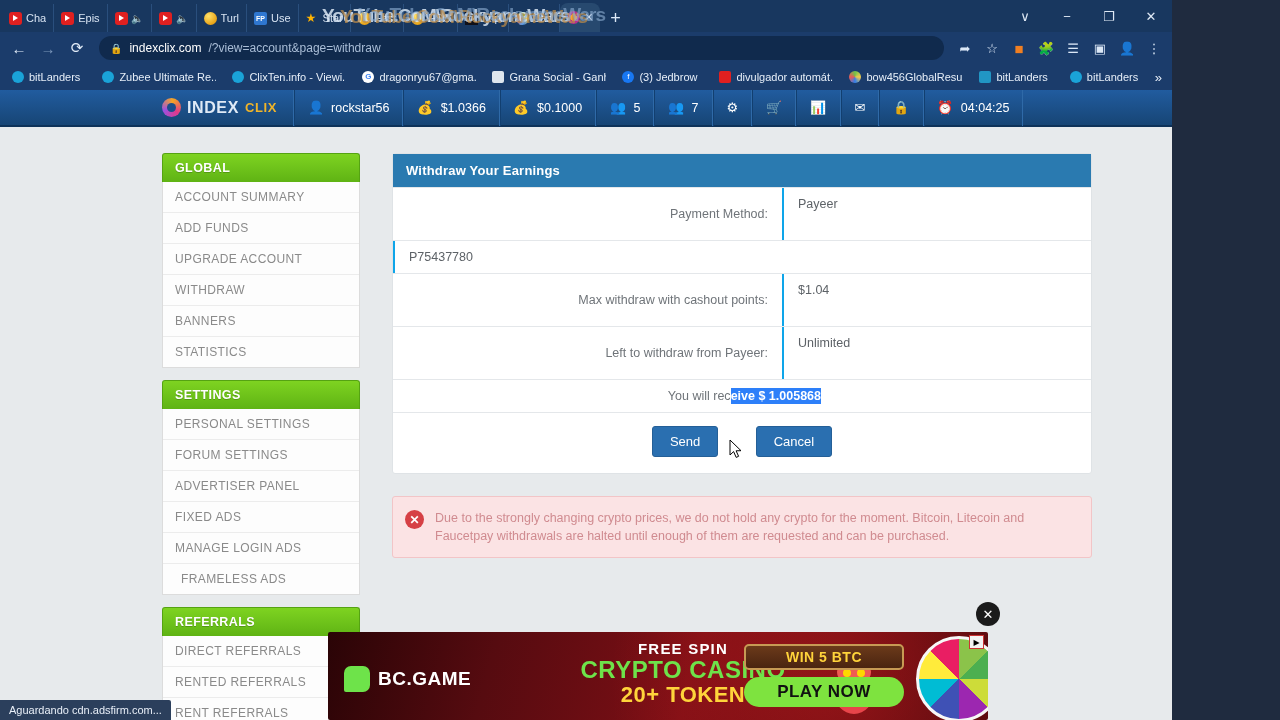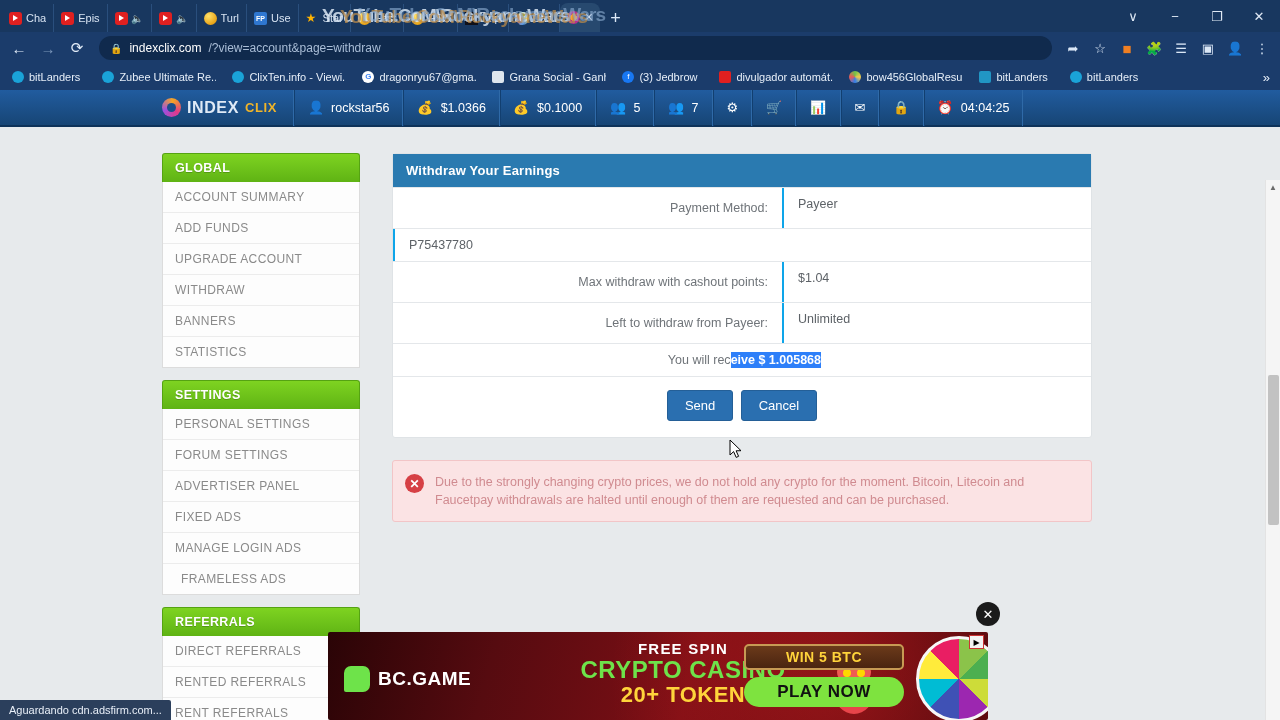--- a/index.html
+++ b/index.html
@@ -3,21 +3,21 @@
 <meta charset="utf-8">
 <style>
   * { box-sizing: border-box; margin: 0; padding: 0; }
   html, body { width: 1280px; height: 720px; overflow: hidden; }
   body {
     font-family: "Liberation Sans", sans-serif;
     background: #1f2b3f;
     font-size: 12px;
     -webkit-font-smoothing: antialiased;
   }
-  .screen { position: relative; width: 1280px; height: 720px; overflow: hidden; }
+  .screen { position: relative; width: 1172px; height: 720px; overflow: hidden; }
 
   
   .chrome { background: #1b3c6b; }
   .tabstrip {
     height: 32px; display: flex; align-items: flex-end;
     background: #18375f; padding-left: 2px; position: relative;
   }
   .tab {
     height: 28px; display: flex; align-items: center; gap: 4px;
     padding: 0 7px; color: #d7e3f2; font-size: 11px;
@@ -133,29 +133,29 @@
   .sect-item.indent { padding-left:18px; }
 
   .main { width:700px; }
   .panel { background:#ffffff; border:1px solid #dfe3e6; border-radius:3px; }
   .panel-head {
     background:#2a7ab0; color:#ffffff; font-size:13px; font-weight:bold;
     padding:9px 13px; letter-spacing:.2px;
   }
   .row { display:flex; border-top:1px solid #e4e7ea; font-size:12.5px; }
   .row:first-of-type { border-top:none; }
-  .row .lbl { width:389px; text-align:right; padding:13px 14px; color:#6f7479; }
+  .row .lbl { width:389px; text-align:right; padding:19px 14px; color:#6f7479; }
   .row .val { flex:1; padding:9px 14px; color:#5d6267; border-left:2px solid #0ea5e9; }
   .row.full { display:block; }
   .receive { text-align:right; padding:9px 270px 9px 14px; color:#6f7479; position:relative; }
   .receive .hl { background:#2d7ff9; color:#ffffff; font-weight:bold; padding:1px 0; }
   .btnrow { padding:13px 0 16px; text-align:center; border-top:1px solid #e4e7ea; }
   .btn {
     display:inline-block; background:#2a6fb0; color:#fff; font-size:13px;
-    border:1px solid #245f97; border-radius:3px; padding:7px 17px; margin:0 2px;
+    border:1px solid #245f97; border-radius:3px; padding:7px 17px; margin:0 17px;
   }
   .alert {
     margin-top:22px; background:#fbe3e4; border:1px solid #f2c5c7; border-radius:3px;
     padding:12px 14px 12px 12px; display:flex; gap:11px; align-items:flex-start;
   }
   .alert .xic {
     width:19px; height:19px; border-radius:50%; background:#d64045; color:#fff;
     font-size:12px; font-weight:bold; display:flex; align-items:center; justify-content:center; flex:none;
     margin-top:1px;
   }

